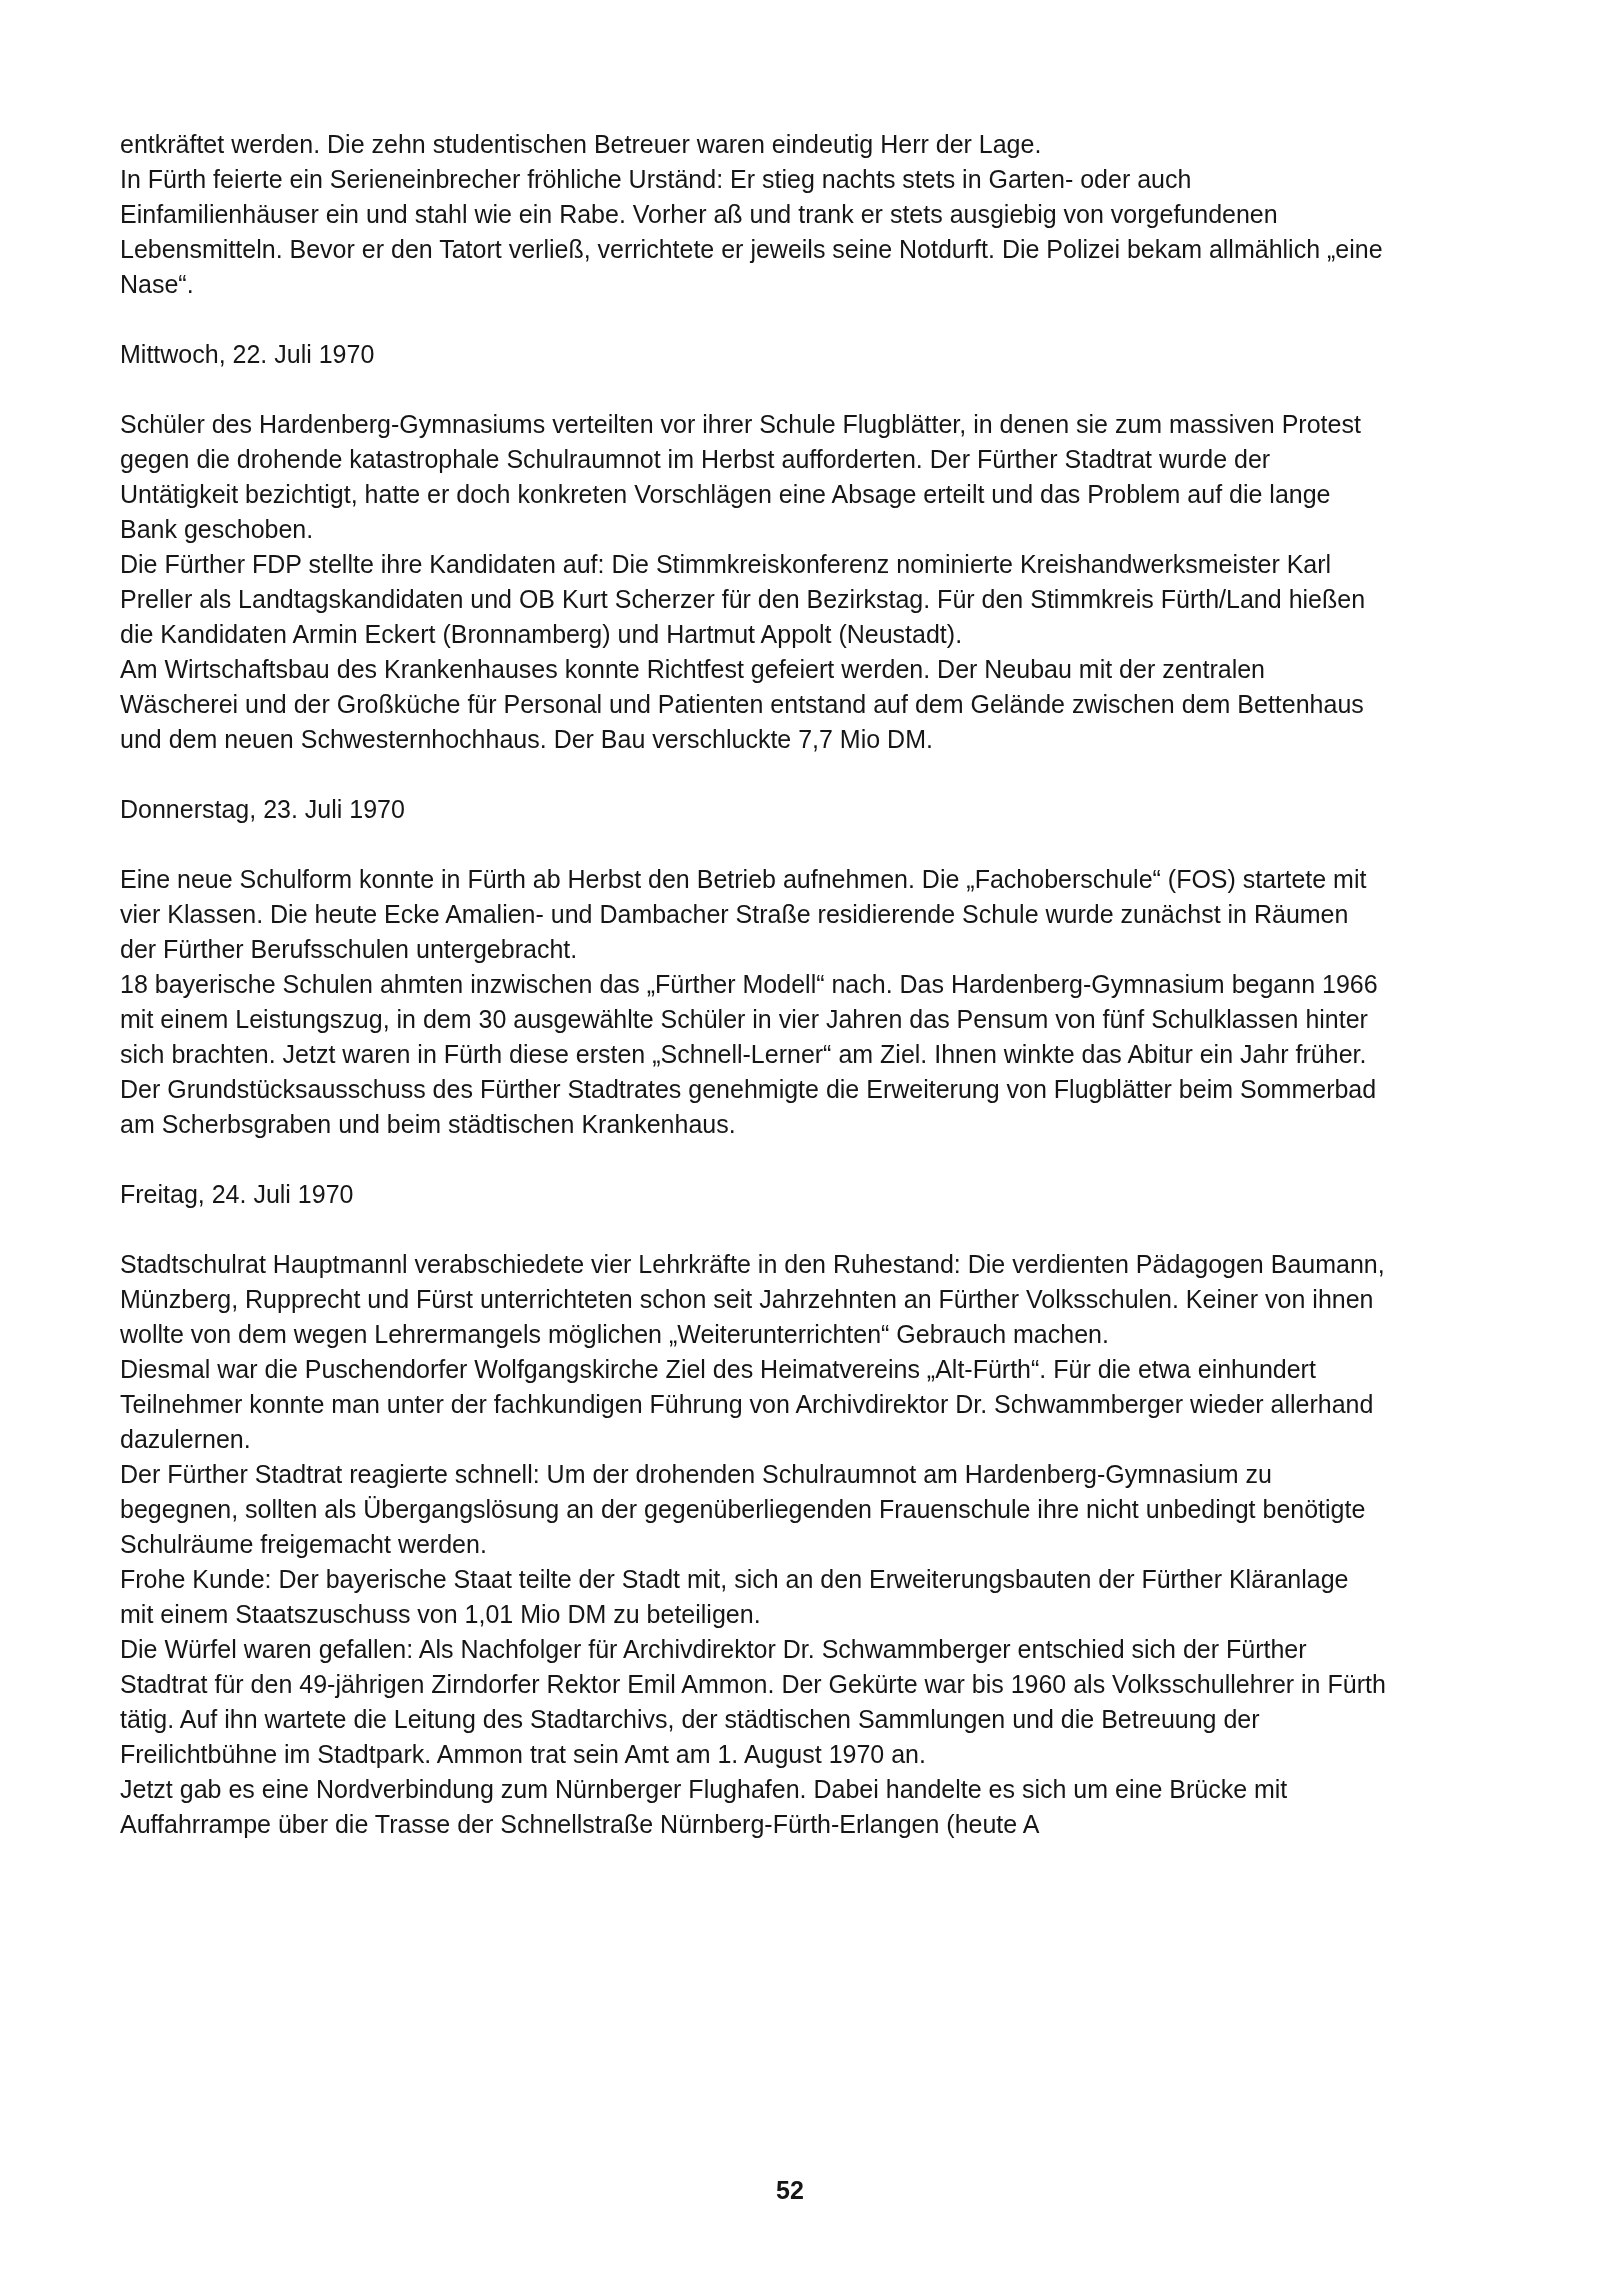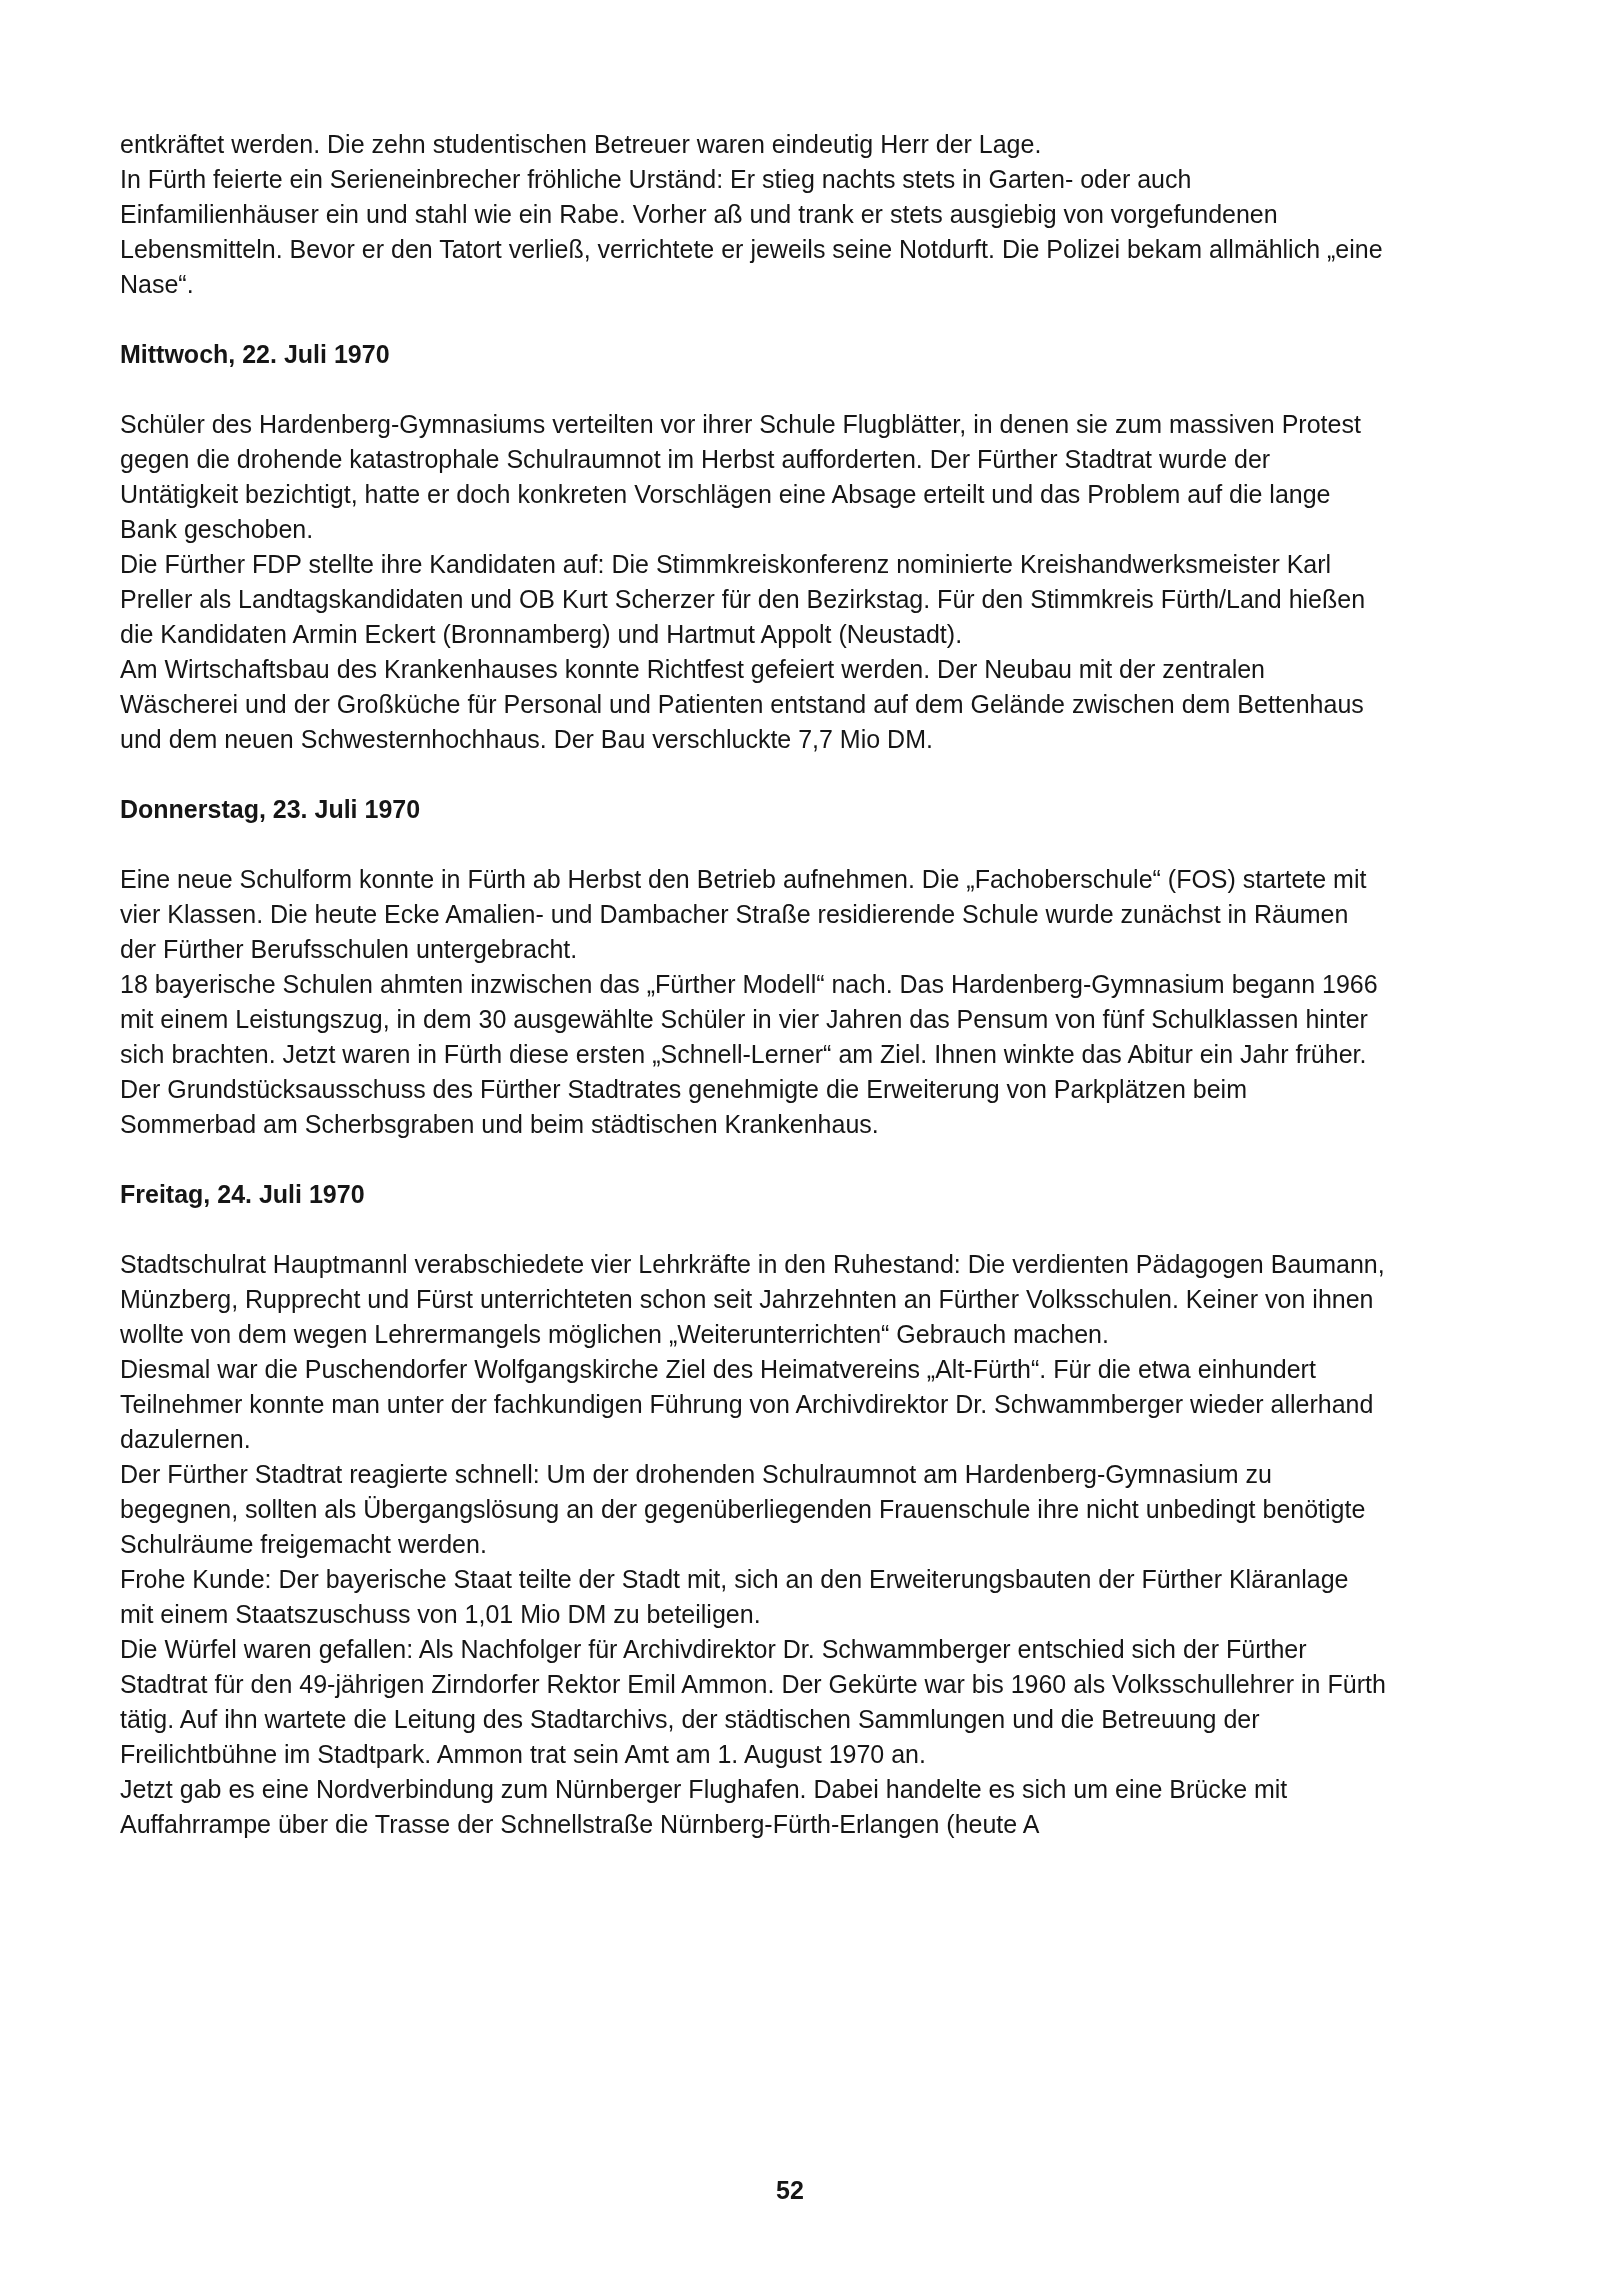--- a/index.html
+++ b/index.html
@@ -22,21 +22,21 @@
   .text-column {
     font-size: 25px;
     line-height: 35px;
   }
   .para {
     margin: 0;
   }
   .sec-heading {
     font-size: 25px;
     line-height: 35px;
-    font-weight: 700;
+    font-weight: 400;
     margin: 35px 0;
   }
   .page-footer {
     position: absolute;
     left: 0;
     top: 2173px;
     width: 1580px;
     text-align: center;
     font-weight: bold;
   }
@@ -52,21 +52,21 @@
   <div class="text-column">
       <p class="para">entkräftet werden. Die zehn studentischen Betreuer waren eindeutig Herr der Lage.</p>
       <p class="para">In Fürth feierte ein Serieneinbrecher fröhliche Urständ: Er stieg nachts stets in Garten- oder auch Einfamilienhäuser ein und stahl wie ein Rabe. Vorher aß und trank er stets ausgiebig von vorgefundenen Lebensmitteln. Bevor er den Tatort verließ, verrichtete er jeweils seine Notdurft. Die Polizei bekam allmählich „eine Nase“.</p>
       <h2 class="sec-heading">Mittwoch, 22. Juli 1970</h2>
       <p class="para">Schüler des Hardenberg-Gymnasiums verteilten vor ihrer Schule Flugblätter, in denen sie zum massiven Protest gegen die drohende katastrophale Schulraumnot im Herbst aufforderten. Der Fürther Stadtrat wurde der Untätigkeit bezichtigt, hatte er doch konkreten Vorschlägen eine Absage erteilt und das Problem auf die lange Bank geschoben.</p>
       <p class="para">Die Fürther FDP stellte ihre Kandidaten auf: Die Stimmkreiskonferenz nominierte Kreishandwerksmeister Karl Preller als Landtagskandidaten und OB Kurt Scherzer für den Bezirkstag. Für den Stimmkreis Fürth/Land hießen die Kandidaten Armin Eckert (Bronnamberg) und Hartmut Appolt (Neustadt).</p>
       <p class="para">Am Wirtschaftsbau des Krankenhauses konnte Richtfest gefeiert werden. Der Neubau mit der zentralen Wäscherei und der Großküche für Personal und Patienten entstand auf dem Gelände zwischen dem Bettenhaus und dem neuen Schwesternhochhaus. Der Bau verschluckte 7,7 Mio DM.</p>
       <h2 class="sec-heading">Donnerstag, 23. Juli 1970</h2>
       <p class="para">Eine neue Schulform konnte in Fürth ab Herbst den Betrieb aufnehmen. Die „Fachoberschule“ (FOS) startete mit vier Klassen. Die heute Ecke Amalien- und Dambacher Straße residierende Schule wurde zunächst in Räumen der Fürther Berufsschulen untergebracht.</p>
       <p class="para">18 bayerische Schulen ahmten inzwischen das „Fürther Modell“ nach. Das Hardenberg-Gymnasium begann 1966 mit einem Leistungszug, in dem 30 ausgewählte Schüler in vier Jahren das Pensum von fünf Schulklassen hinter sich brachten. Jetzt waren in Fürth diese ersten „Schnell-Lerner“ am Ziel. Ihnen winkte das Abitur ein Jahr früher.</p>
-      <p class="para">Der Grundstücksausschuss des Fürther Stadtrates genehmigte die Erweiterung von Parkplätzen beim Sommerbad am Scherbsgraben und beim städtischen Krankenhaus.</p>
+      <p class="para">Der Grundstücksausschuss des Fürther Stadtrates genehmigte die Erweiterung von Flugblätter beim Sommerbad am Scherbsgraben und beim städtischen Krankenhaus.</p>
       <h2 class="sec-heading">Freitag, 24. Juli 1970</h2>
       <p class="para">Stadtschulrat Hauptmannl verabschiedete vier Lehrkräfte in den Ruhestand: Die verdienten Pädagogen Baumann, Münzberg, Rupprecht und Fürst unterrichteten schon seit Jahrzehnten an Fürther Volksschulen. Keiner von ihnen wollte von dem wegen Lehrermangels möglichen „Weiterunterrichten“ Gebrauch machen.</p>
       <p class="para">Diesmal war die Puschendorfer Wolfgangskirche Ziel des Heimatvereins „Alt-Fürth“. Für die etwa einhundert Teilnehmer konnte man unter der fachkundigen Führung von Archivdirektor Dr. Schwammberger wieder allerhand dazulernen.</p>
       <p class="para">Der Fürther Stadtrat reagierte schnell: Um der drohenden Schulraumnot am Hardenberg-Gymnasium zu begegnen, sollten als Übergangslösung an der gegenüberliegenden Frauenschule ihre nicht unbedingt benötigte Schulräume freigemacht werden.</p>
       <p class="para">Frohe Kunde: Der bayerische Staat teilte der Stadt mit, sich an den Erweiterungsbauten der Fürther Kläranlage mit einem Staatszuschuss von 1,01 Mio DM zu beteiligen.</p>
       <p class="para">Die Würfel waren gefallen: Als Nachfolger für Archivdirektor Dr. Schwammberger entschied sich der Fürther Stadtrat für den 49-jährigen Zirndorfer Rektor Emil Ammon. Der Gekürte war bis 1960 als Volksschullehrer in Fürth tätig. Auf ihn wartete die Leitung des Stadtarchivs, der städtischen Sammlungen und die Betreuung der Freilichtbühne im Stadtpark. Ammon trat sein Amt am 1. August 1970 an.</p>
       <p class="para">Jetzt gab es eine Nordverbindung zum Nürnberger Flughafen. Dabei handelte es sich um eine Brücke mit Auffahrrampe über die Trasse der Schnellstraße Nürnberg-Fürth-Erlangen (heute A</p>
     </div>
 </main>
 

